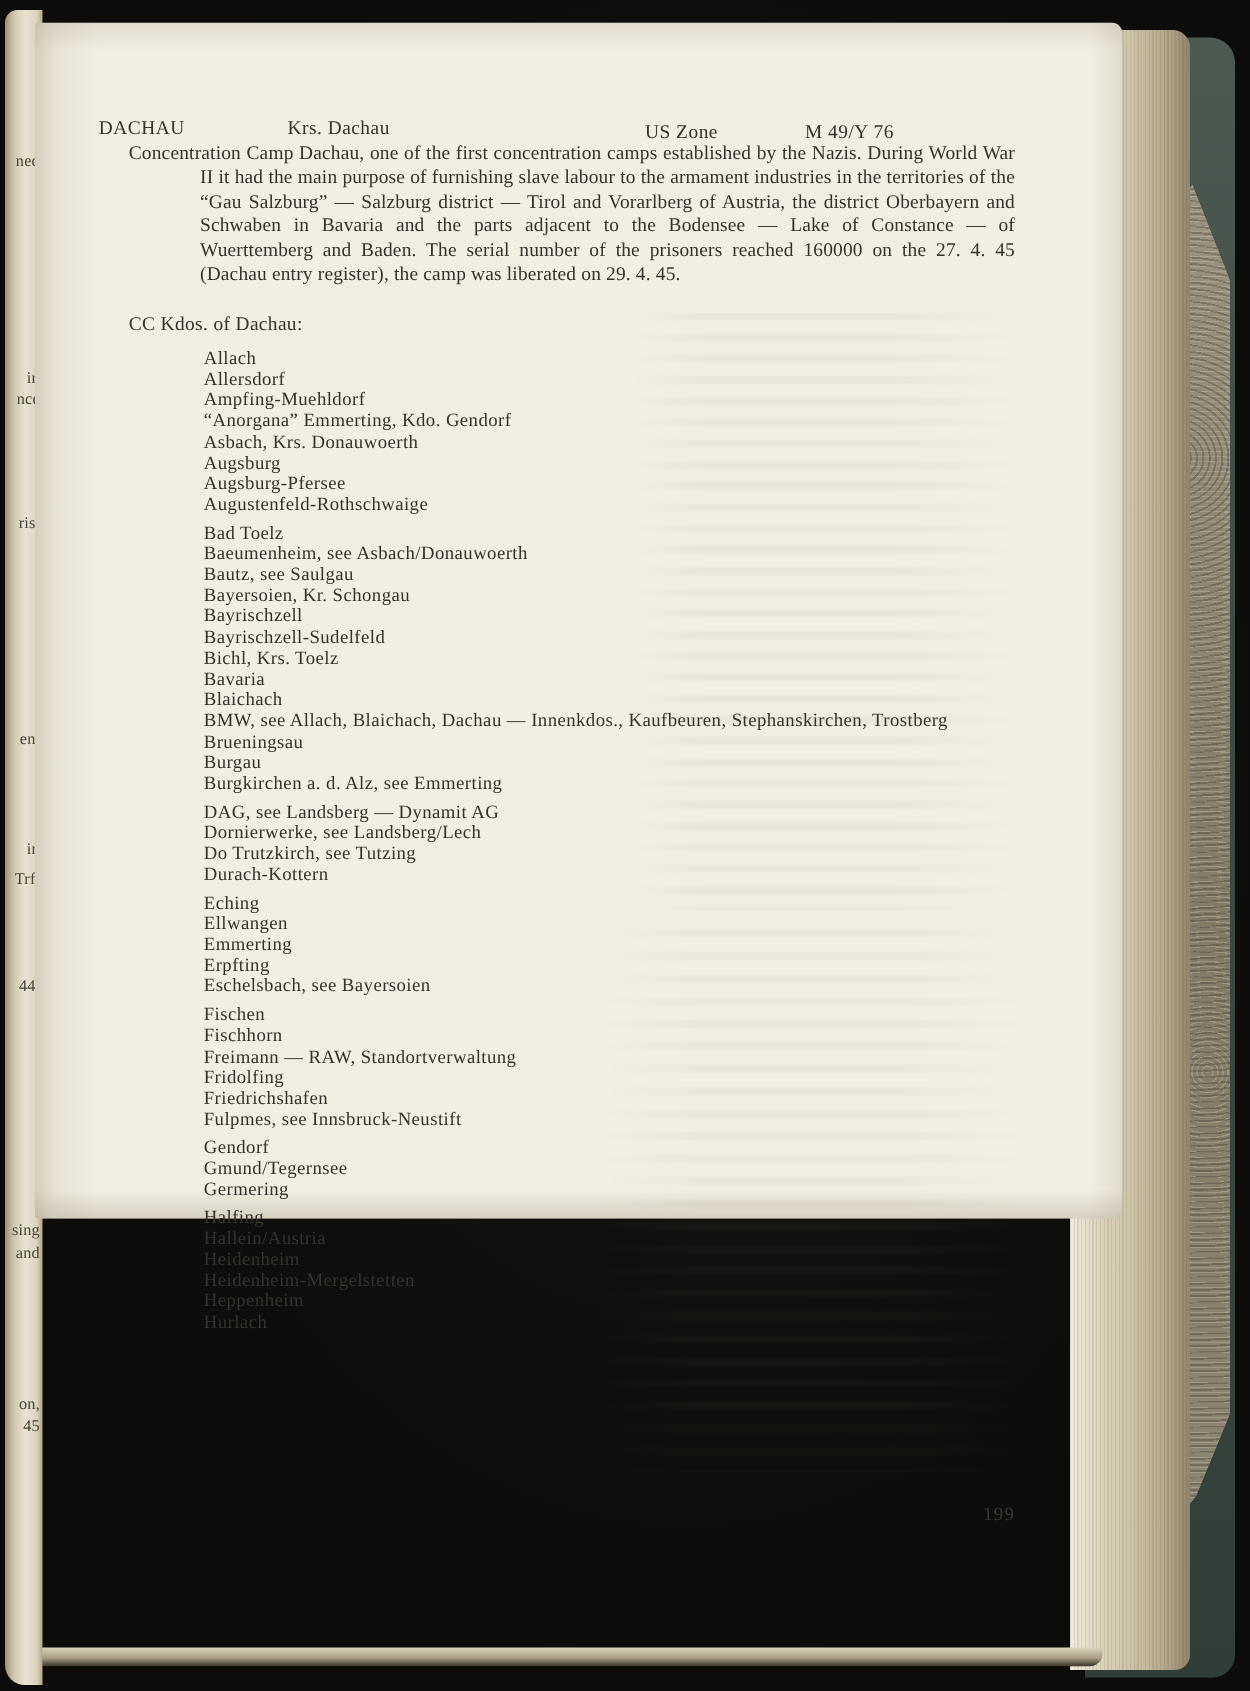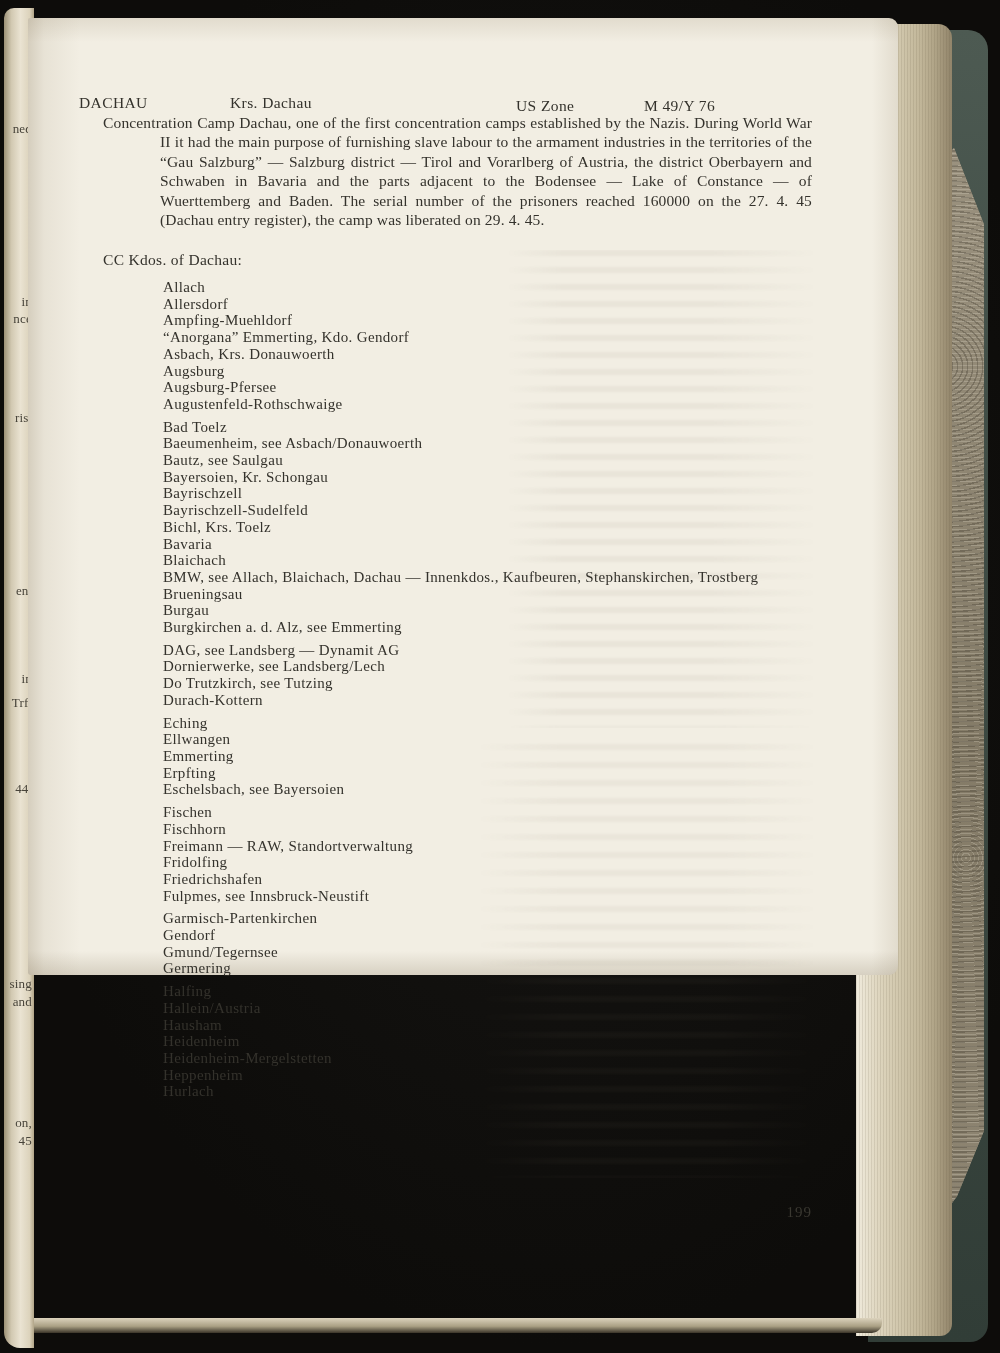--- a/index.html
+++ b/index.html
@@ -156,29 +156,27 @@
         </ul>
         <ul class="cc-group">
           <li>Fischen</li>
           <li>Fischhorn</li>
           <li>Freimann — RAW, Standortverwaltung</li>
           <li>Fridolfing</li>
           <li>Friedrichshafen</li>
           <li>Fulpmes, see Innsbruck-Neustift</li>
         </ul>
         <ul class="cc-group">
-          <li>Garmisch-Partenkirchen</li>
           <li>Gendorf</li>
           <li>Gmund/Tegernsee</li>
           <li>Germering</li>
         </ul>
         <ul class="cc-group">
           <li>Halfing</li>
           <li>Hallein/Austria</li>
-          <li>Hausham</li>
           <li>Heidenheim</li>
           <li>Heidenheim-Mergelstetten</li>
           <li>Heppenheim</li>
           <li>Hurlach</li>
         </ul>
       </div>
 
     <div class="pageno">199</div>
   </div>
 

